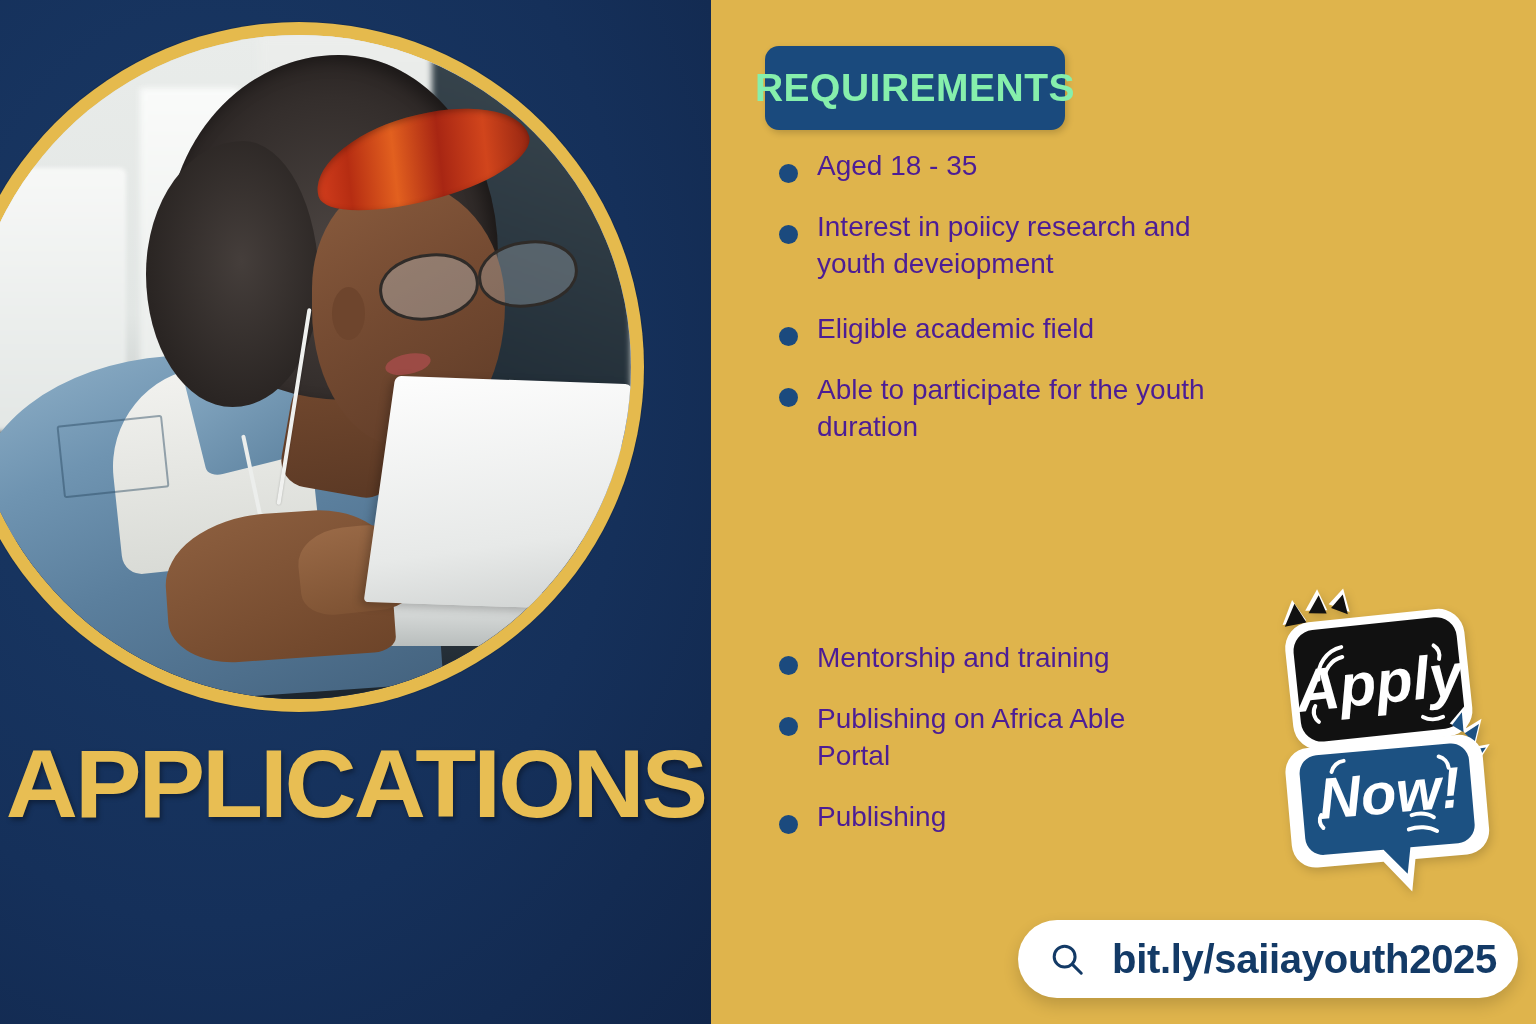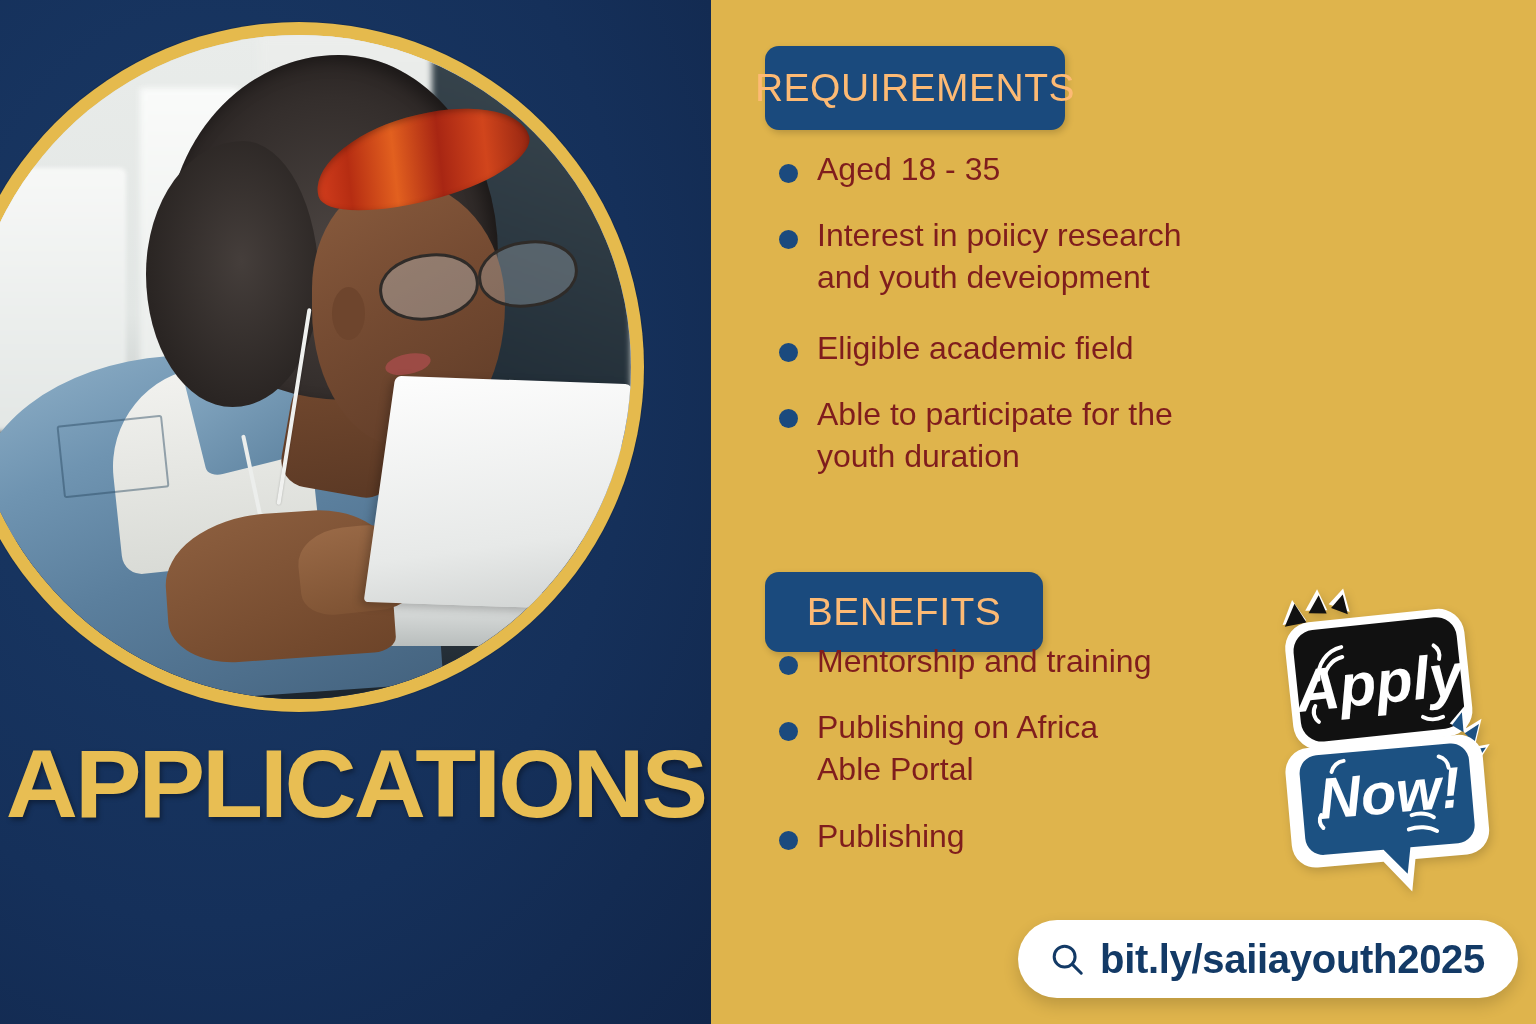--- a/index.html
+++ b/index.html
@@ -181,41 +181,41 @@
 
   
   .right-panel{
     position:absolute; left:711px; top:0;
     width:825px; height:1024px;
     background:#dfb44c;
   }
   .badge{
     position:absolute;
     background:#1a4a7d;
-    color:#fdba74;
+    color:#86efac;
     font-family:"Liberation Sans Narrow","Liberation Sans", sans-serif;
-    font-weight:normal;
+    font-weight:bold;
     border-radius:14px;
     display:flex; align-items:center; justify-content:center;
     letter-spacing:.5px;
     box-shadow:2px 3px 7px rgba(0,0,0,.18);
   }
   #badge-req{ left:54px; top:46px; width:300px; height:84px; font-size:39px; }
   #badge-ben{ left:54px; top:572px; width:278px; height:80px; font-size:39px; }
 
   .blist{ position:absolute; left:46px; width:560px; }
   #list-req{ top:148px; }
   #list-ben{ top:640px; }
 
   .bitem{
     position:relative;
     padding-left:60px;
     margin-bottom:24px;
-    color:#7f1d1d;
-    font-size:32px;
+    color:#4c1d95;
+    font-size:28px;
     line-height:1.32;
     font-weight:500;
   }
   .bitem .dot{
     position:absolute;
     left:22px; top:16px;
     width:19px; height:19px;
     border-radius:50%;
     background:#1b4a7e;
   }
@@ -223,20 +223,21 @@
   
   .url-pill{
     position:absolute;
     left:1018px; top:920px;
     width:500px; height:78px;
     background:#ffffff;
     border-radius:42px;
     display:flex; align-items:center;
     padding-left:30px;
     box-shadow:0 7px 16px rgba(0,0,0,.16);
+    gap:12px;
   }
   .url-pill .mag{ width:38px; height:38px; flex:0 0 38px; margin-right:14px; }
   .url-text{
     color:#133a66;
     font-size:40px;
     font-weight:600;
     letter-spacing:-.3px;
   }
 
   
@@ -308,21 +309,20 @@
       <div class="bitem">
         <span class="dot"></span>
         <span>Eligible academic field</span>
       </div>
       <div class="bitem" style="width:470px;">
         <span class="dot"></span>
         <span>Able to participate for the youth duration</span>
       </div>
     </div>
 
-    <div class="badge" id="badge-ben">BENEFITS</div>
 
     <div class="blist" id="list-ben">
       <div class="bitem">
         <span class="dot"></span>
         <span>Mentorship and training</span>
       </div>
       <div class="bitem" style="width:390px;">
         <span class="dot"></span>
         <span>Publishing on Africa Able Portal</span>
       </div>

